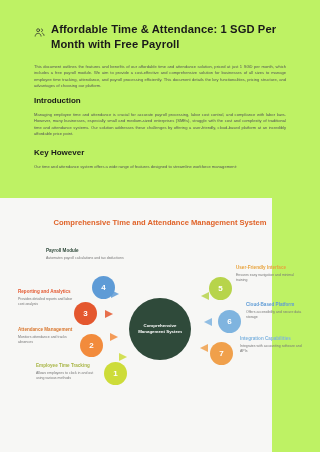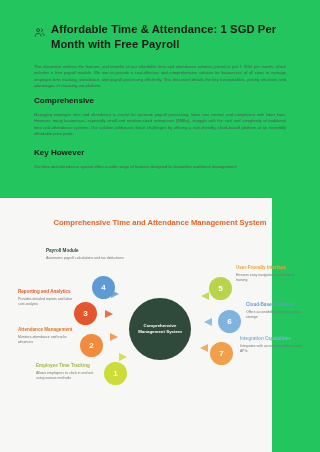--- a/index.html
+++ b/index.html
@@ -2,21 +2,21 @@
 <html><head>
 <meta charset="utf-8">
 <style>
   * { box-sizing: border-box; margin: 0; padding: 0; }
   html, body {
     width: 320px; height: 452px;
     background: #ffffff;
     font-family: "Liberation Sans", sans-serif;
     overflow: hidden;
   }
-  .page { position: relative; width: 320px; height: 452px; background: #22c55e; }
+  .page { position: relative; width: 320px; height: 452px; background: #bef264; }
 
   
   .header {
     position: absolute; left: 0; top: 0; width: 320px;
     padding: 22px 34px 0 34px;
     display: flex; align-items: flex-start;
   }
   .header-icon {
     flex: 0 0 auto; margin-right: 6px; margin-top: 2px;
   }
@@ -96,21 +96,21 @@
         <path d="M2.5 20c0-3.6 2.9-6.2 6.5-6.2s6.5 2.6 6.5 6.2"></path>
         <path d="M16.5 4.2a3 3 0 0 1 0 5.8"></path>
         <path d="M18 13.4c2.3.6 3.9 2.6 3.9 5.1"></path>
       </svg>
     </span>
     <div class="title">Affordable Time &amp; Attendance: 1 SGD Per Month with Free Payroll</div>
   </div>
 
   <div class="intro">This document outlines the features and benefits of our affordable time and attendance solution, priced at just 1 SGD per month, which includes a free payroll module. We aim to provide a cost-effective and comprehensive solution for businesses of all sizes to manage employee time tracking, attendance, and payroll processing efficiently. This document details the key functionalities, pricing structure, and advantages of choosing our platform.</div>
 
-  <div class="sec-h" id="intro-h">Comprehensive</div>
+  <div class="sec-h" id="intro-h">Introduction</div>
   <div class="sec-p" id="intro-p">Managing employee time and attendance is crucial for accurate payroll processing, labor cost control, and compliance with labor laws. However, many businesses, especially small and medium-sized enterprises (SMEs), struggle with the cost and complexity of traditional time and attendance systems. Our solution addresses these challenges by offering a user-friendly, cloud-based platform at an incredibly affordable price point.</div>
 
   <div class="sec-h" id="feat-h">Key However</div>
   <div class="sec-p" id="feat-p">Our time and attendance system offers a wide range of features designed to streamline workforce management:</div>
 
   <div class="info">
     <div class="info-title">Comprehensive Time and Attendance Management System</div>
 
     <div class="diagram">
 

